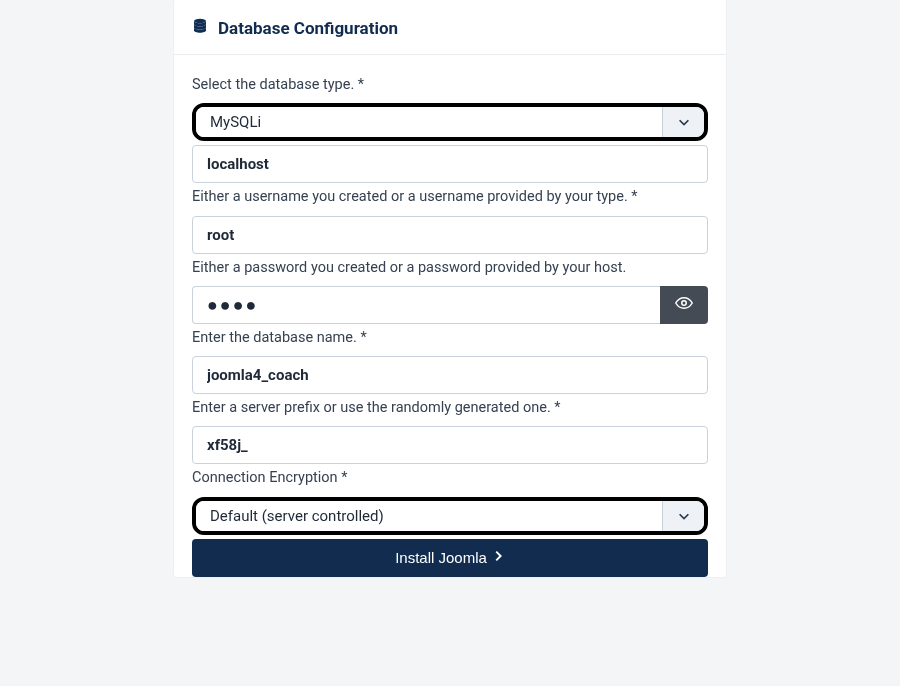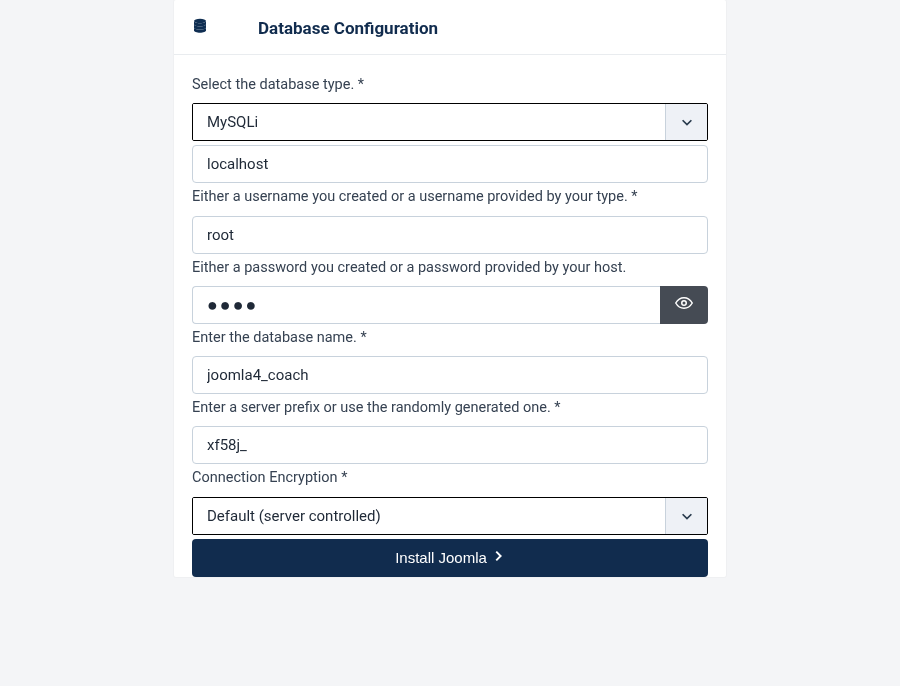--- a/index.html
+++ b/index.html
@@ -29,39 +29,38 @@
       border-bottom: 1px solid #e9ecef;
     }
     .card-header-icon {
       margin-right: 10px;
       color: #0f2e52;
     }
     .card-title {
       font-size: 17px;
       font-weight: 700;
       color: #112c4e;
-      margin-left: 40px;
     }
     .card-body {
       padding: 20px 18px 0 18px;
     }
     .form-group {
       margin-bottom: 4px;
     }
     .form-label {
       display: block;
       font-size: 14.5px;
       color: #364252;
       margin-bottom: 8px;
       line-height: 1.4;
     }
     .select-wrapper {
       display: flex;
-      border: 1px solid #000000;
-      border-radius: 2px;
+      border: 4px solid #000000;
+      border-radius: 12px;
       overflow: hidden;
       height: 38px;
       justify-content: center;
     }
     .select-value {
       flex: 1;
       padding: 0 14px;
       display: flex;
       align-items: center;
       font-size: 15px;
@@ -80,20 +79,21 @@
     .text-input {
       width: 100%;
       height: 38px;
       border: 1px solid #c8d2dc;
       border-radius: 4px;
       padding: 0 14px;
       font-size: 15px;
       color: #1f2937;
       font-family: inherit;
       background: #fff;
+      font-weight: bold;
     }
     .input-group {
       display: flex;
       height: 38px;
     }
     .password-dots {
       flex: 1;
       border: 1px solid #c8d2dc;
       border-right: none;
       border-radius: 4px 0 0 4px;

